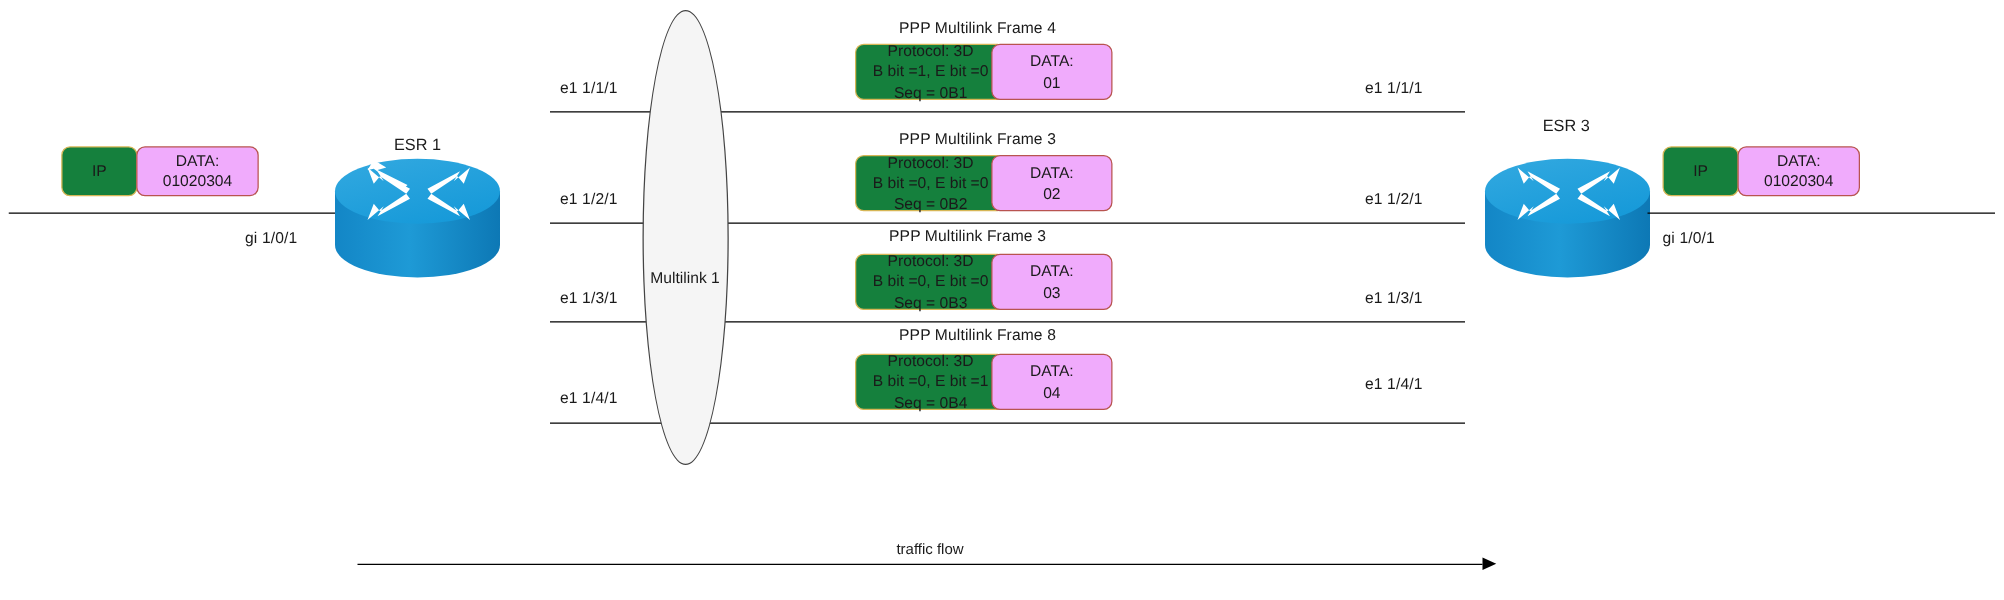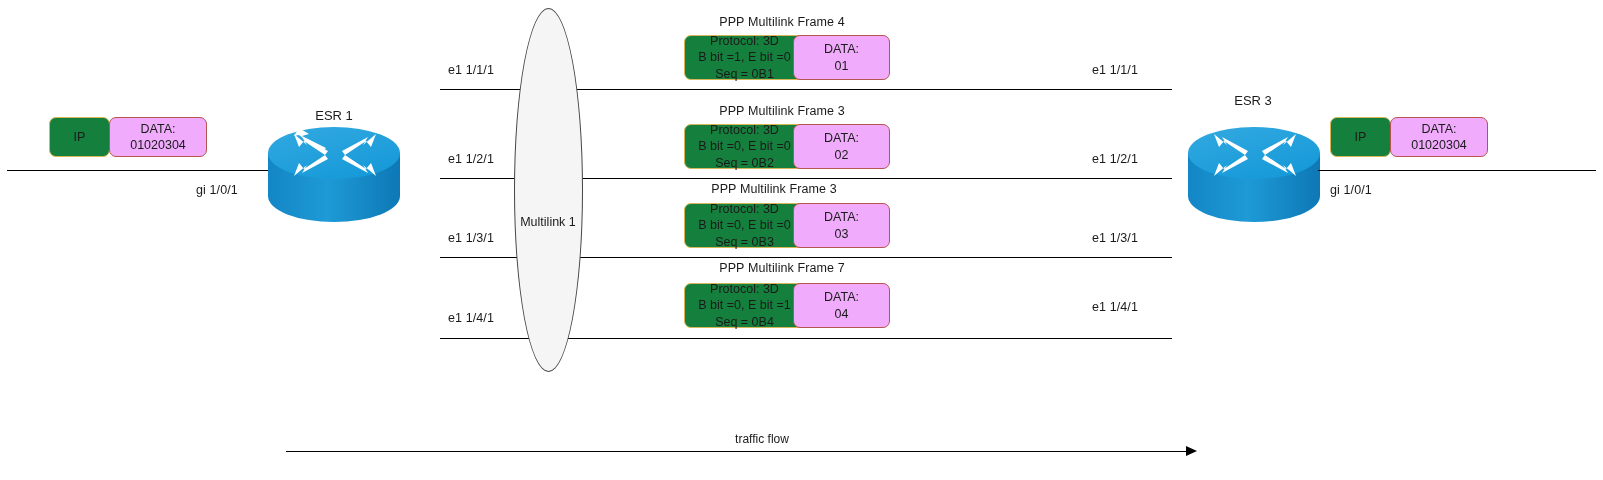--- a/index.html
+++ b/index.html
@@ -187,21 +187,21 @@
   <div class="lbl center" style="left:754px; top:182px;margin-left:20px;">PPP Multilink Frame 3</div>
   <div class="pkt yellow" style="left:684px; top:203px; width:121px; height:45px;">Protocol: 3D
 B bit =0, E bit =0
 Seq = 0B3</div>
   <div class="pkt pink" style="left:793px; top:203px; width:97px; height:45px;">DATA:
 03</div>
 
   <div class="hline" style="left:440px; top:338px; width:732px;"></div>
   <div class="lbl" style="left:448px; top:311px;">e1 1/4/1</div>
   <div class="lbl" style="left:1092px; top:300px;">e1 1/4/1</div>
-  <div class="lbl center" style="left:782px; top:261px;">PPP Multilink Frame 7</div>
+  <div class="lbl center" style="left:782px; top:261px;">PPP Multilink Frame 8</div>
   <div class="pkt yellow" style="left:684px; top:283px; width:121px; height:45px;">Protocol: 3D
 B bit =0, E bit =1
 Seq = 0B4</div>
   <div class="pkt pink" style="left:793px; top:283px; width:97px; height:45px;">DATA:
 04</div>
 
   <div class="ellipse" style="left:514px; top:8px; width:69px; height:364px;"></div>
   <div class="ellipse-label" style="left:548px; top:173px;margin-top:42px;">Multilink 1</div>
 
   <div class="router-name" style="left:1253px; top:93px;">ESR 3</div>
@@ -232,17 +232,17 @@
 
   <div class="hline" style="left:1318px; top:170px; width:278px;"></div>
 
   <div class="lbl" style="left:1330px; top:183px;">gi 1/0/1</div>
 
   <div class="pkt yellow" style="left:1330px; top:117px; width:61px; height:40px;">IP</div>
 
   <div class="pkt pink" style="left:1390px; top:117px; width:98px; height:40px;">DATA:
 01020304</div>
 
-  <div class="flow-label" style="left:762px; top:432px;">traffic flow</div>
+  <div class="flow-label" style="left:744px; top:432px;">traffic flow</div>
   <div class="flow-line" style="left:286px; top:451px; width:900px;"></div>
   <div class="flow-head" style="left:1186px; top:446px;"></div>
 
 </div>
 
 </body></html>

